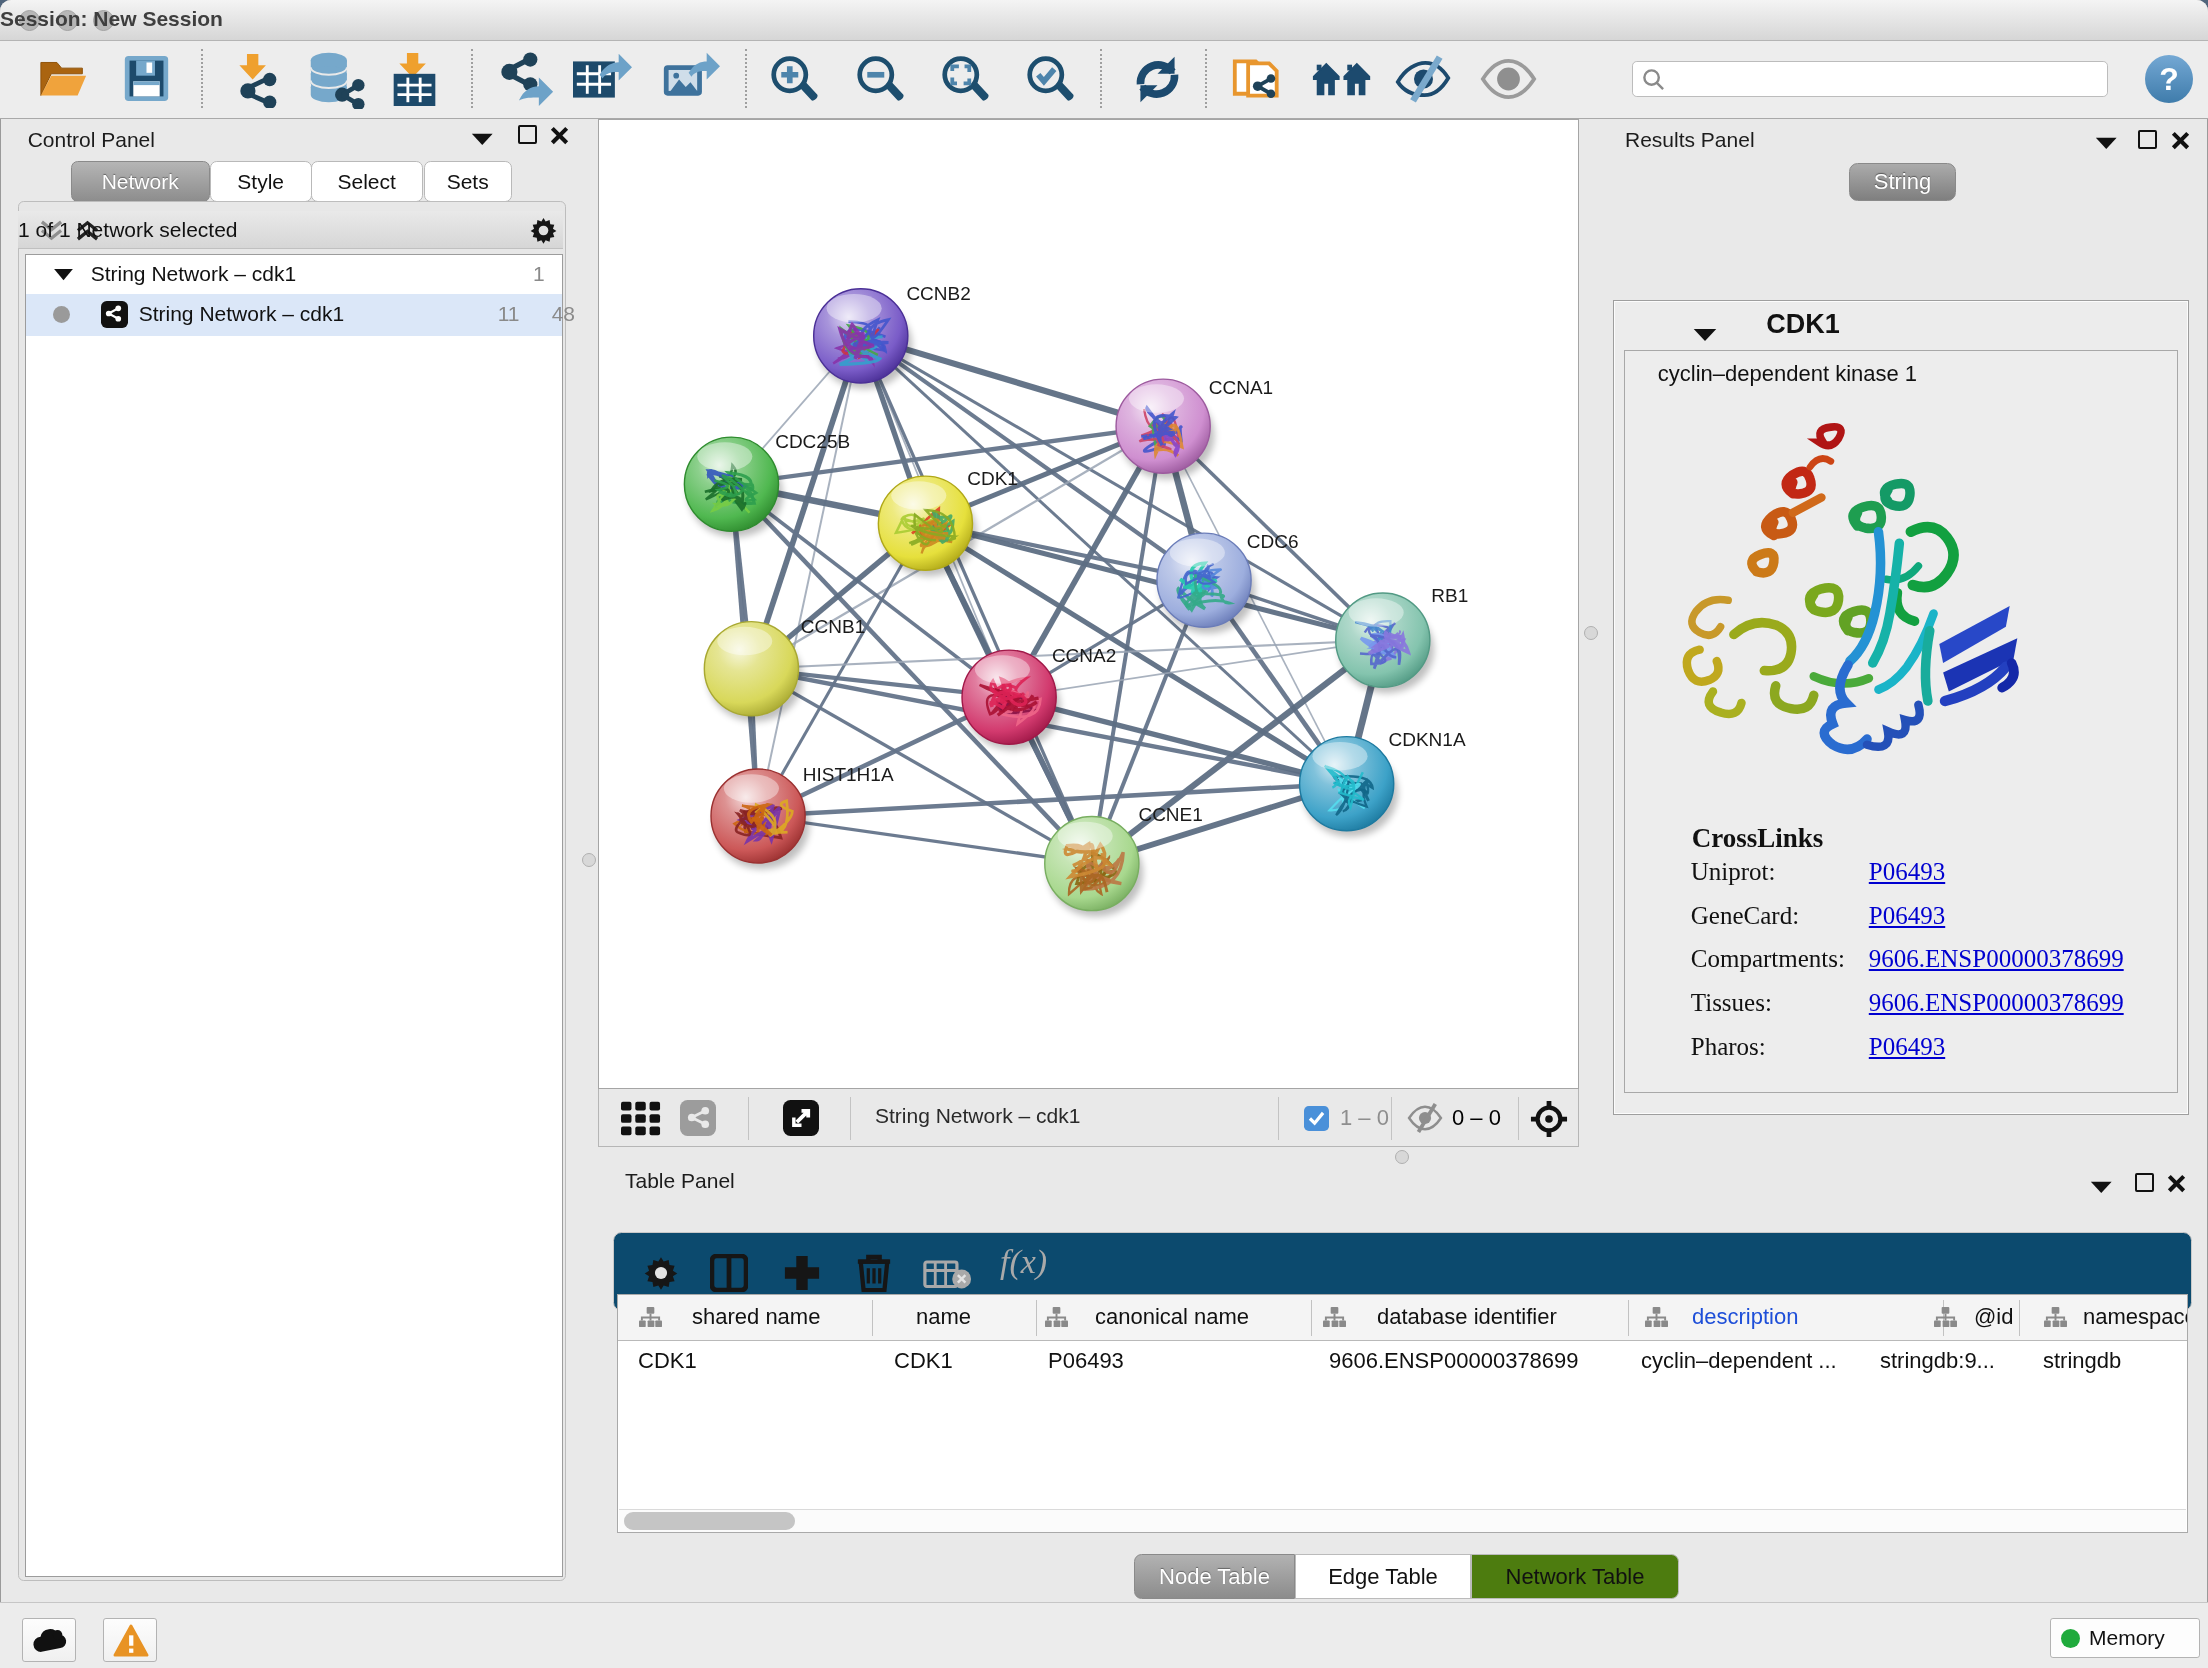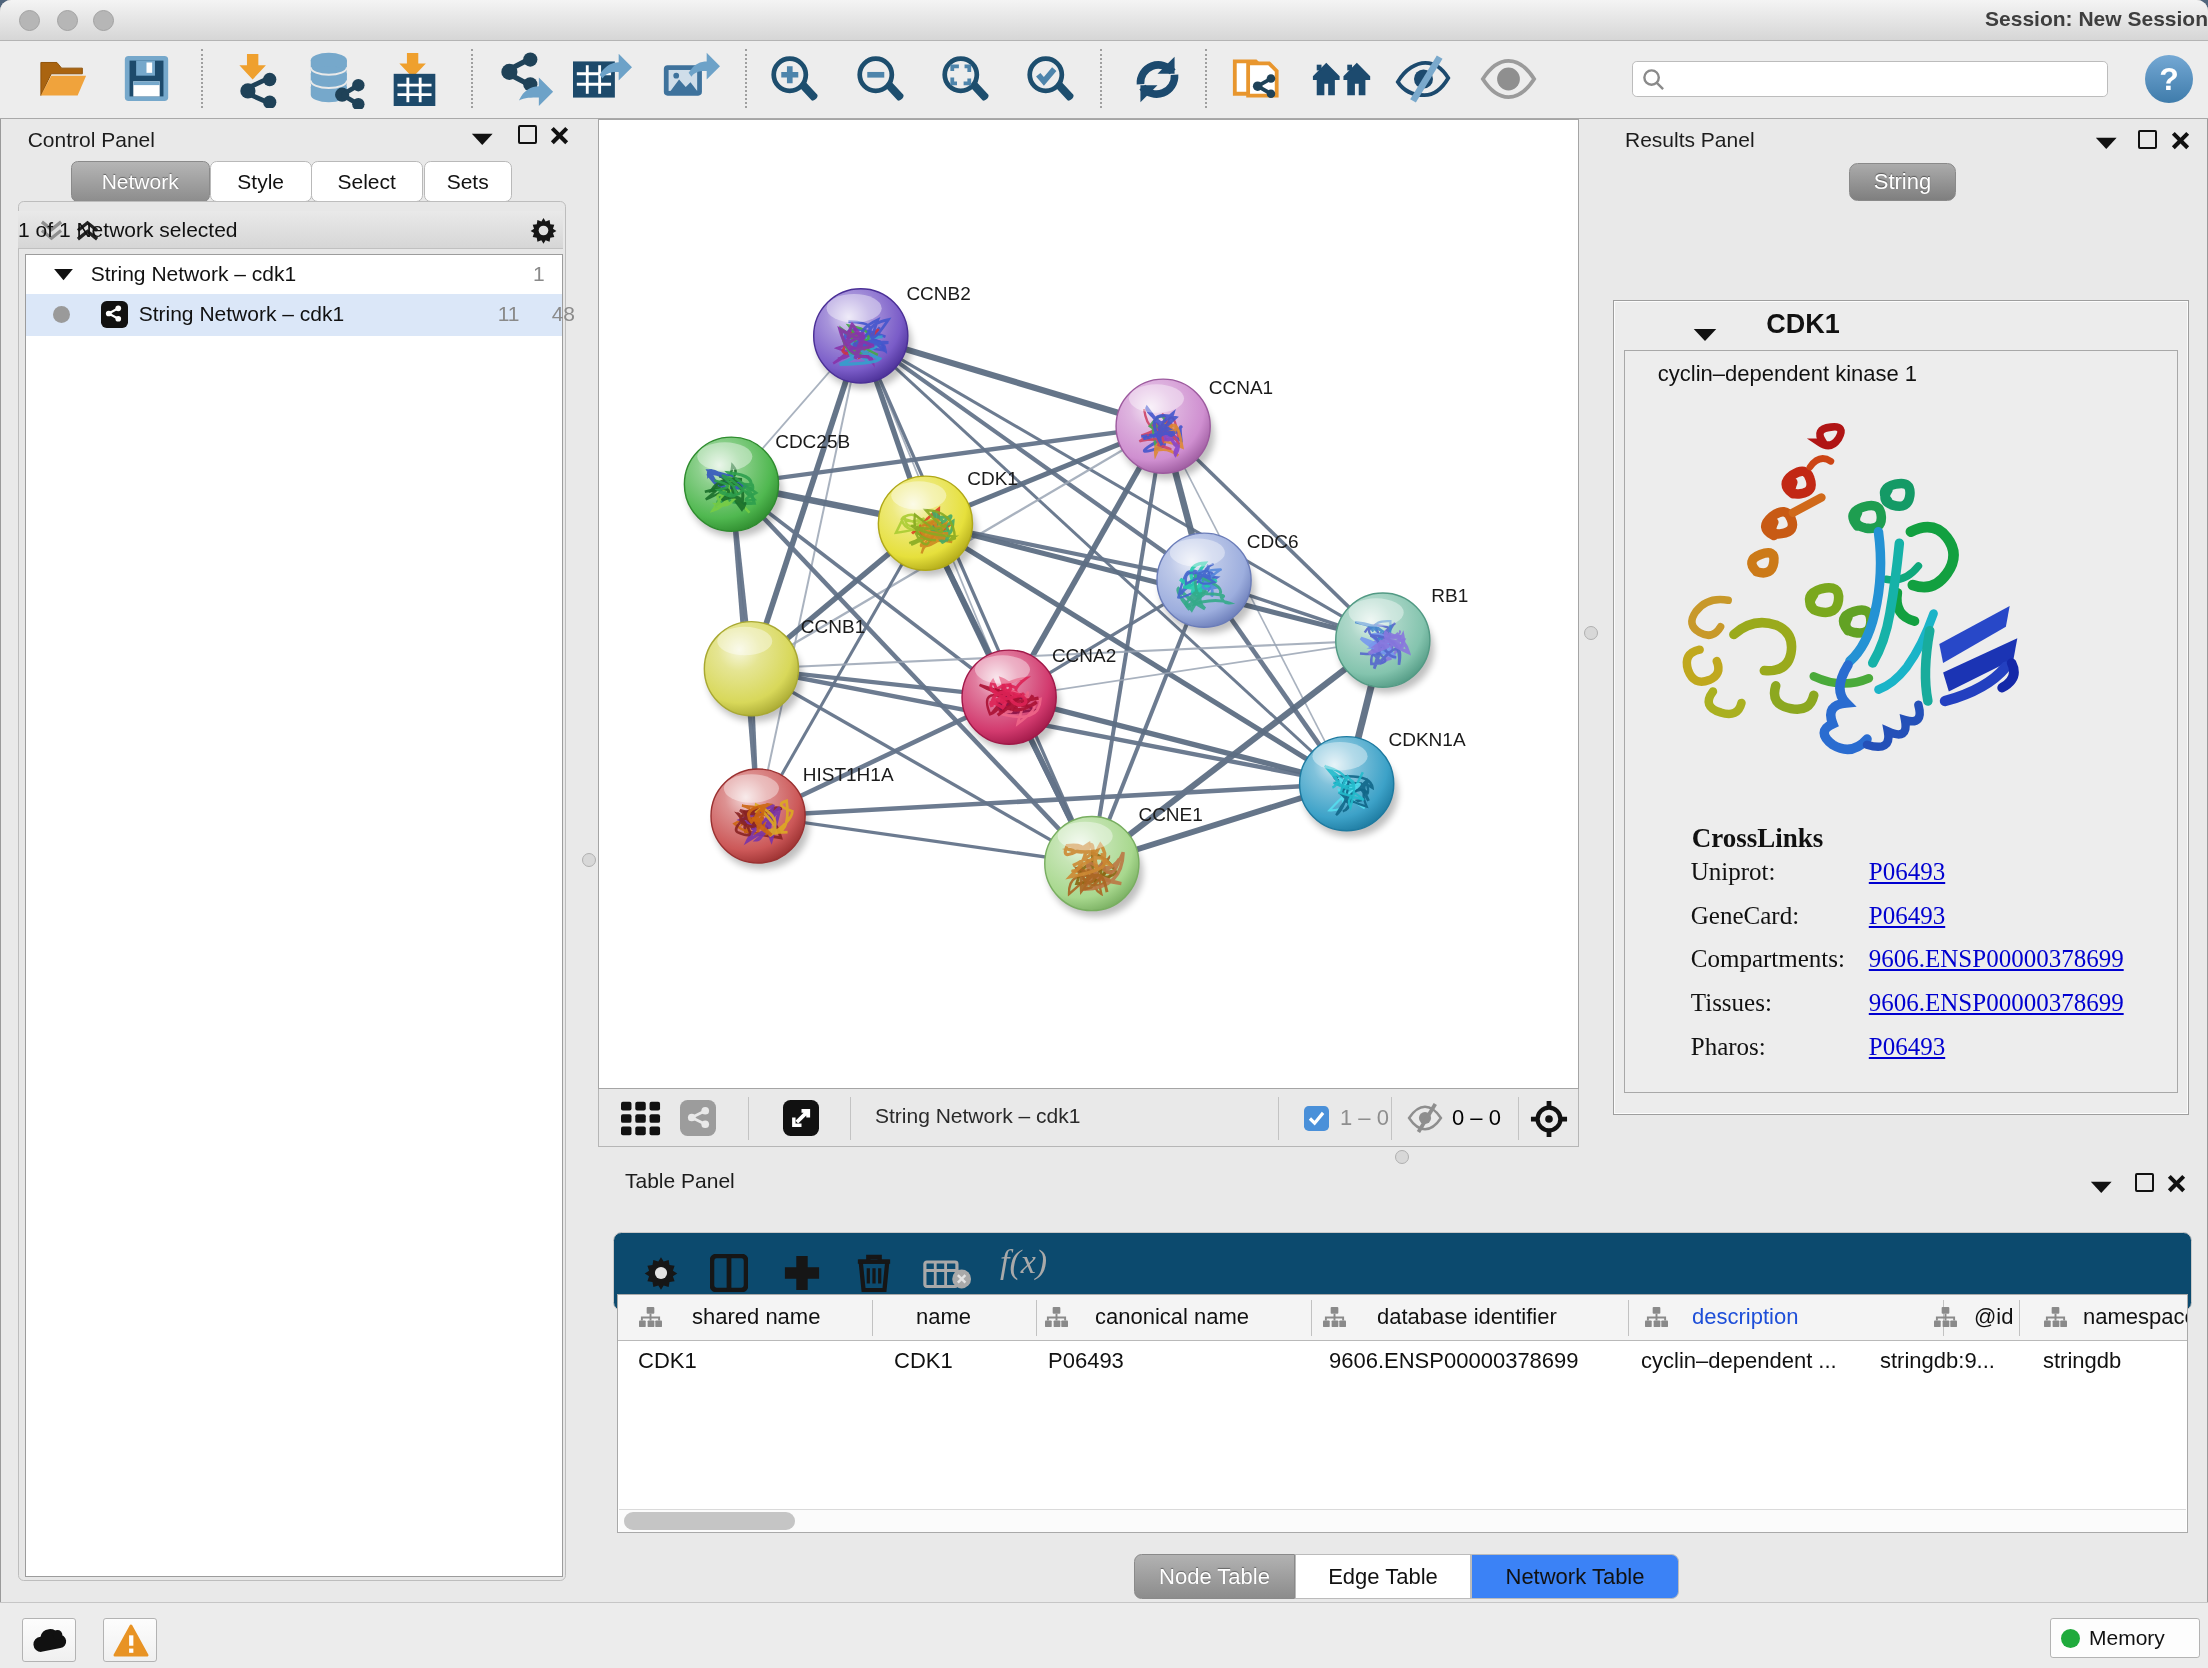--- a/index.html
+++ b/index.html
@@ -2,21 +2,21 @@
 <html style="font-size:15px"><head>
 <meta charset="utf-8">
 <style>
   html,body{margin:0;padding:0;}
   body{width:2208px;height:1668px;overflow:hidden;background:#50657c;font-family:"Liberation Sans",sans-serif;}
   #win{position:absolute;left:0;top:0;width:2208px;height:1668px;background:#e9e9e9;border-radius:11.4px 11.4px 0 0;overflow:hidden;box-shadow:inset 0 0 0 1px #9a9a9a;}
   .abs{position:absolute;}
   
   #titlebar{position:absolute;left:0;top:0;width:2208px;height:40px;background:linear-gradient(#f4f4f4,#d6d6d6);border-bottom:1px solid #b4b4b4;}
   .tl{position:absolute;top:9.5px;width:21px;height:21px;border-radius:50%;background:#b6b6b6;border:1px solid #a2a2a2;box-sizing:border-box;}
-  #title{position:absolute;top:6.7px;left:0;width:2208px;text-align:right;font-size:21px;font-weight:bold;color:#3e3e3e;}
+  #title{position:absolute;top:6.7px;left:0;width:2208px;text-align:left;font-size:21px;font-weight:bold;color:#3e3e3e;}
   
   #toolbar{position:absolute;left:0;top:41px;width:2208px;height:77px;background:#ededed;border-bottom:1.9px solid #a9a9a9;}
   .tsep{position:absolute;top:7.6px;height:59px;width:0;border-left:2.9px dotted #9f9f9f;}
   .ticon{position:absolute;top:0;}
   
   .ptitle{font-size:21px;color:#1c1c1c;}
   
   #cpanel{position:absolute;left:5.7px;top:119px;width:567px;height:1483px;}
   .tab{position:absolute;top:42px;height:41px;box-sizing:border-box;background:#fff;border:1px solid #b9b9b9;border-radius:6.7px;text-align:center;font-size:21px;line-height:39px;color:#111;}
   .tabsel{background:linear-gradient(#b5b5b5,#8d8d8d);color:#fff;border:1px solid #8a8a8a;text-shadow:0 -1px 1px #666;}
@@ -717,21 +717,21 @@
     <div class="abs" style="left:1262px;top:6.7px;">stringdb:9...</div>
     <div class="abs" style="left:1425px;top:6.7px;">stringdb</div>
   </div>
   <div class="abs" style="left:1px;top:214px;width:1567px;height:23px;background:#fbfbfb;border-top:1px solid #dadada;">
     <div class="abs" style="left:4.8px;top:1.9px;width:171px;height:18px;background:#c5c5c5;border-radius:9.5px;"></div>
   </div>
 </div>
 
 <div class="abs" style="left:536px;top:395px;width:161px;height:45px;background:linear-gradient(#b2b2b2,#8c8c8c);border:1px solid #8a8a8a;border-radius:7.6px 0 0 7.6px;color:#fff;font-size:22px;text-align:center;line-height:43px;box-sizing:border-box;text-shadow:0 -1px 1px #666;">Node Table</div>
 <div class="abs" style="left:697px;top:395px;width:176px;height:45px;background:#fff;border:1px solid #bbb;color:#111;font-size:22px;text-align:center;line-height:43px;box-sizing:border-box;">Edge Table</div>
-<div class="abs" style="left:873px;top:395px;width:208px;height:45px;background:#3b82f6;border:1px solid #bbb;border-radius:0 7.6px 7.6px 0;color:#111;font-size:22px;text-align:center;line-height:43px;box-sizing:border-box;">Network Table</div>
+<div class="abs" style="left:873px;top:395px;width:208px;height:45px;background:#4d7c0f;border:1px solid #bbb;border-radius:0 7.6px 7.6px 0;color:#111;font-size:22px;text-align:center;line-height:43px;box-sizing:border-box;">Network Table</div>
 </div>
 
   <div class="abs" style="left:1584px;top:626px;width:12.4px;height:12.4px;border-radius:50%;background:#d8d8d8;border:1px solid #b0b0b0;"></div>
   <div class="abs" style="left:1395px;top:1150px;width:12.4px;height:12.4px;border-radius:50%;background:#d8d8d8;border:1px solid #b0b0b0;"></div>
   <div class="abs" style="left:582px;top:853px;width:12.4px;height:12.4px;border-radius:50%;background:#d8d8d8;border:1px solid #b0b0b0;"></div>
 
   <div id="statusbar">
       <div class="sbtn" style="left:22px;">
   <svg style="position:absolute;left:8.6px;top:7.6px" width="36" height="27" viewBox="0 0 38 28">
     <path d="M10 26 a8 8 0 0 1 -1 -16 a10 10 0 0 1 19 -2 a7 7 0 0 1 2 14z" fill="#111"></path>

